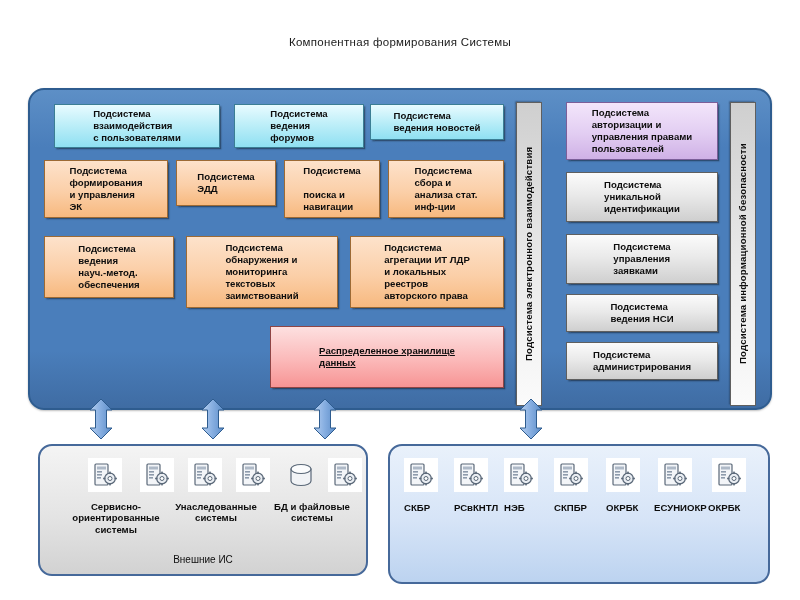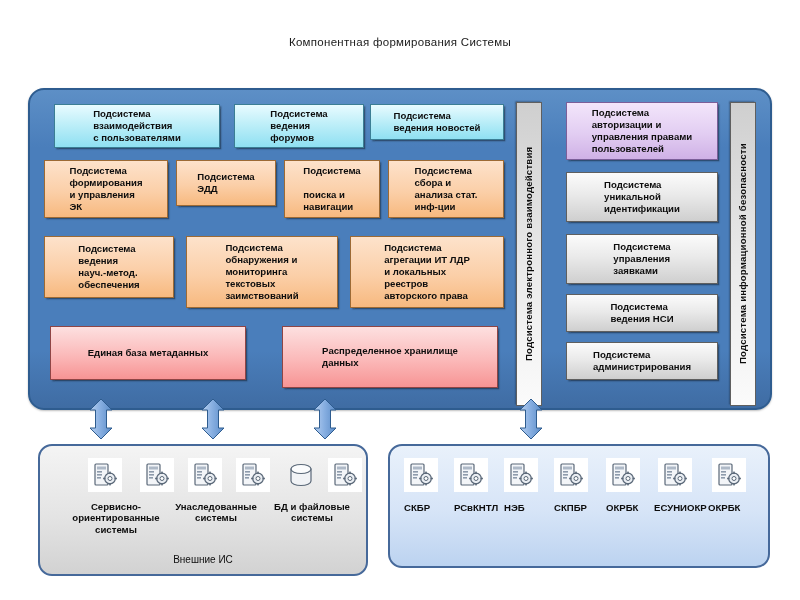--- a/index.html
+++ b/index.html
@@ -198,22 +198,21 @@
 обнаружения и
 мониторинга
 текстовых
 заимствований</div>
     <div class="node orange" style="left:320px; top:146px; width:154px; height:72px;">Подсистема
 агрегации ИТ ЛДР
 и локальных
 реестров
 авторского права</div>
 
-    <div class="node pink" style="left:20px; top:236px; width:196px; height:54px;">Единая база метаданных</div>
-    <div class="node pink" style="left:252px; top:236px; width:216px; height:62px;">Распределенное хранилище
+    <div class="node pink" style="left:240px; top:236px; width:234px; height:62px;text-decoration:underline;">Распределенное хранилище
 данных</div>
 
     <div class="node silver vertical" style="left:486px; top:12px; width:26px; height:304px;">Подсистема электронного взаимодействия</div>
 
     <div class="node purple" style="left:536px; top:12px; width:152px; height:58px;">Подсистема
 авторизации и
 управления правами
 пользователей</div>
     <div class="node silver" style="left:536px; top:82px; width:152px; height:50px;">Подсистема
 уникальной
@@ -372,21 +371,21 @@
       </svg>
     </div>
 
     <div class="sys-label" style="left:20px; top:55px; width:112px;">Сервисно-ориентированные системы</div>
     <div class="sys-label" style="left:130px; top:55px; width:92px;">Унаследованные системы</div>
     <div class="sys-label" style="left:232px; top:55px; width:80px;">БД и файловые системы</div>
 
     <div class="group-title">Внешние ИС</div>
   </div>
 
-  <div class="group-panel blue" style="left:388px; top:444px; width:382px; height:124px;">
+  <div class="group-panel blue" style="left:388px; top:444px; width:382px; height:140px;">
 
     <div class="icon-tile" style="left:14px; top:12px;">
       <svg width="30" height="30" viewBox="0 0 30 30" xmlns="http://www.w3.org/2000/svg">
         <rect x="5" y="4" width="13" height="21" rx="1" fill="#f3f5f8" stroke="#5a6878" stroke-width="1.2"></rect>
         <rect x="7" y="6.5" width="9" height="3" fill="#aeb9c7"></rect>
         <rect x="7" y="11" width="5" height="1.6" fill="#8d9aab"></rect>
         <rect x="7" y="14" width="5" height="1.6" fill="#8d9aab"></rect>
         <rect x="7" y="17" width="4" height="1.6" fill="#8d9aab"></rect>
         <circle cx="20" cy="18.5" r="5.3" fill="#e9edf2" stroke="#5a6878" stroke-width="1.2"></circle>
         <circle cx="20" cy="18.5" r="2" fill="#ffffff" stroke="#5a6878" stroke-width="1"></circle>

